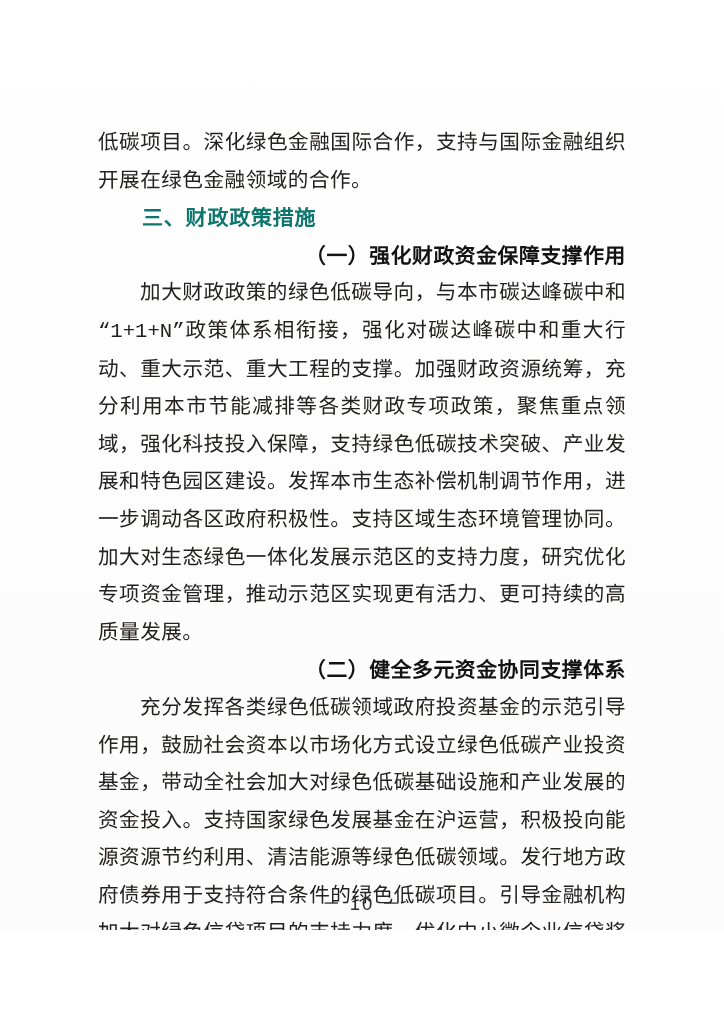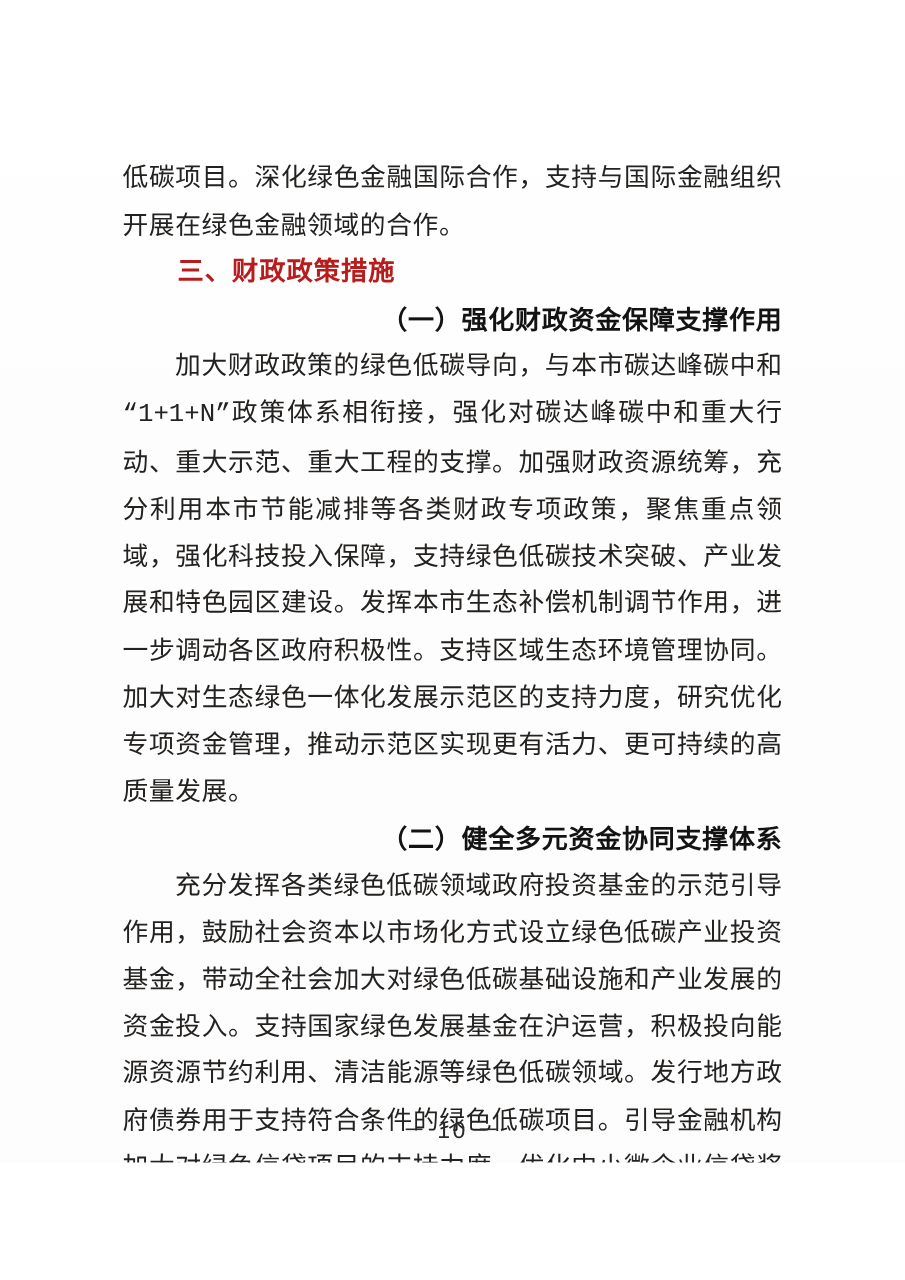--- a/index.html
+++ b/index.html
@@ -72,21 +72,21 @@
   }
 
   
   .heading-1 {
     font-family: "Liberation Sans", "DejaVu Sans", sans-serif;
     font-weight: 700;
     font-size: 21px;
     line-height: 37.6px;
     letter-spacing: 0.8px;
     text-indent: 44px;
-    color: #b91c1c;
+    color: #0f766e;
     margin: 0;
     text-align: left;
   }
 
   
   .heading-2 {
     font-family: "DejaVu Serif", "Liberation Serif", serif;
     font-weight: 700;
     font-size: 20.8px;
     line-height: 37.6px;

